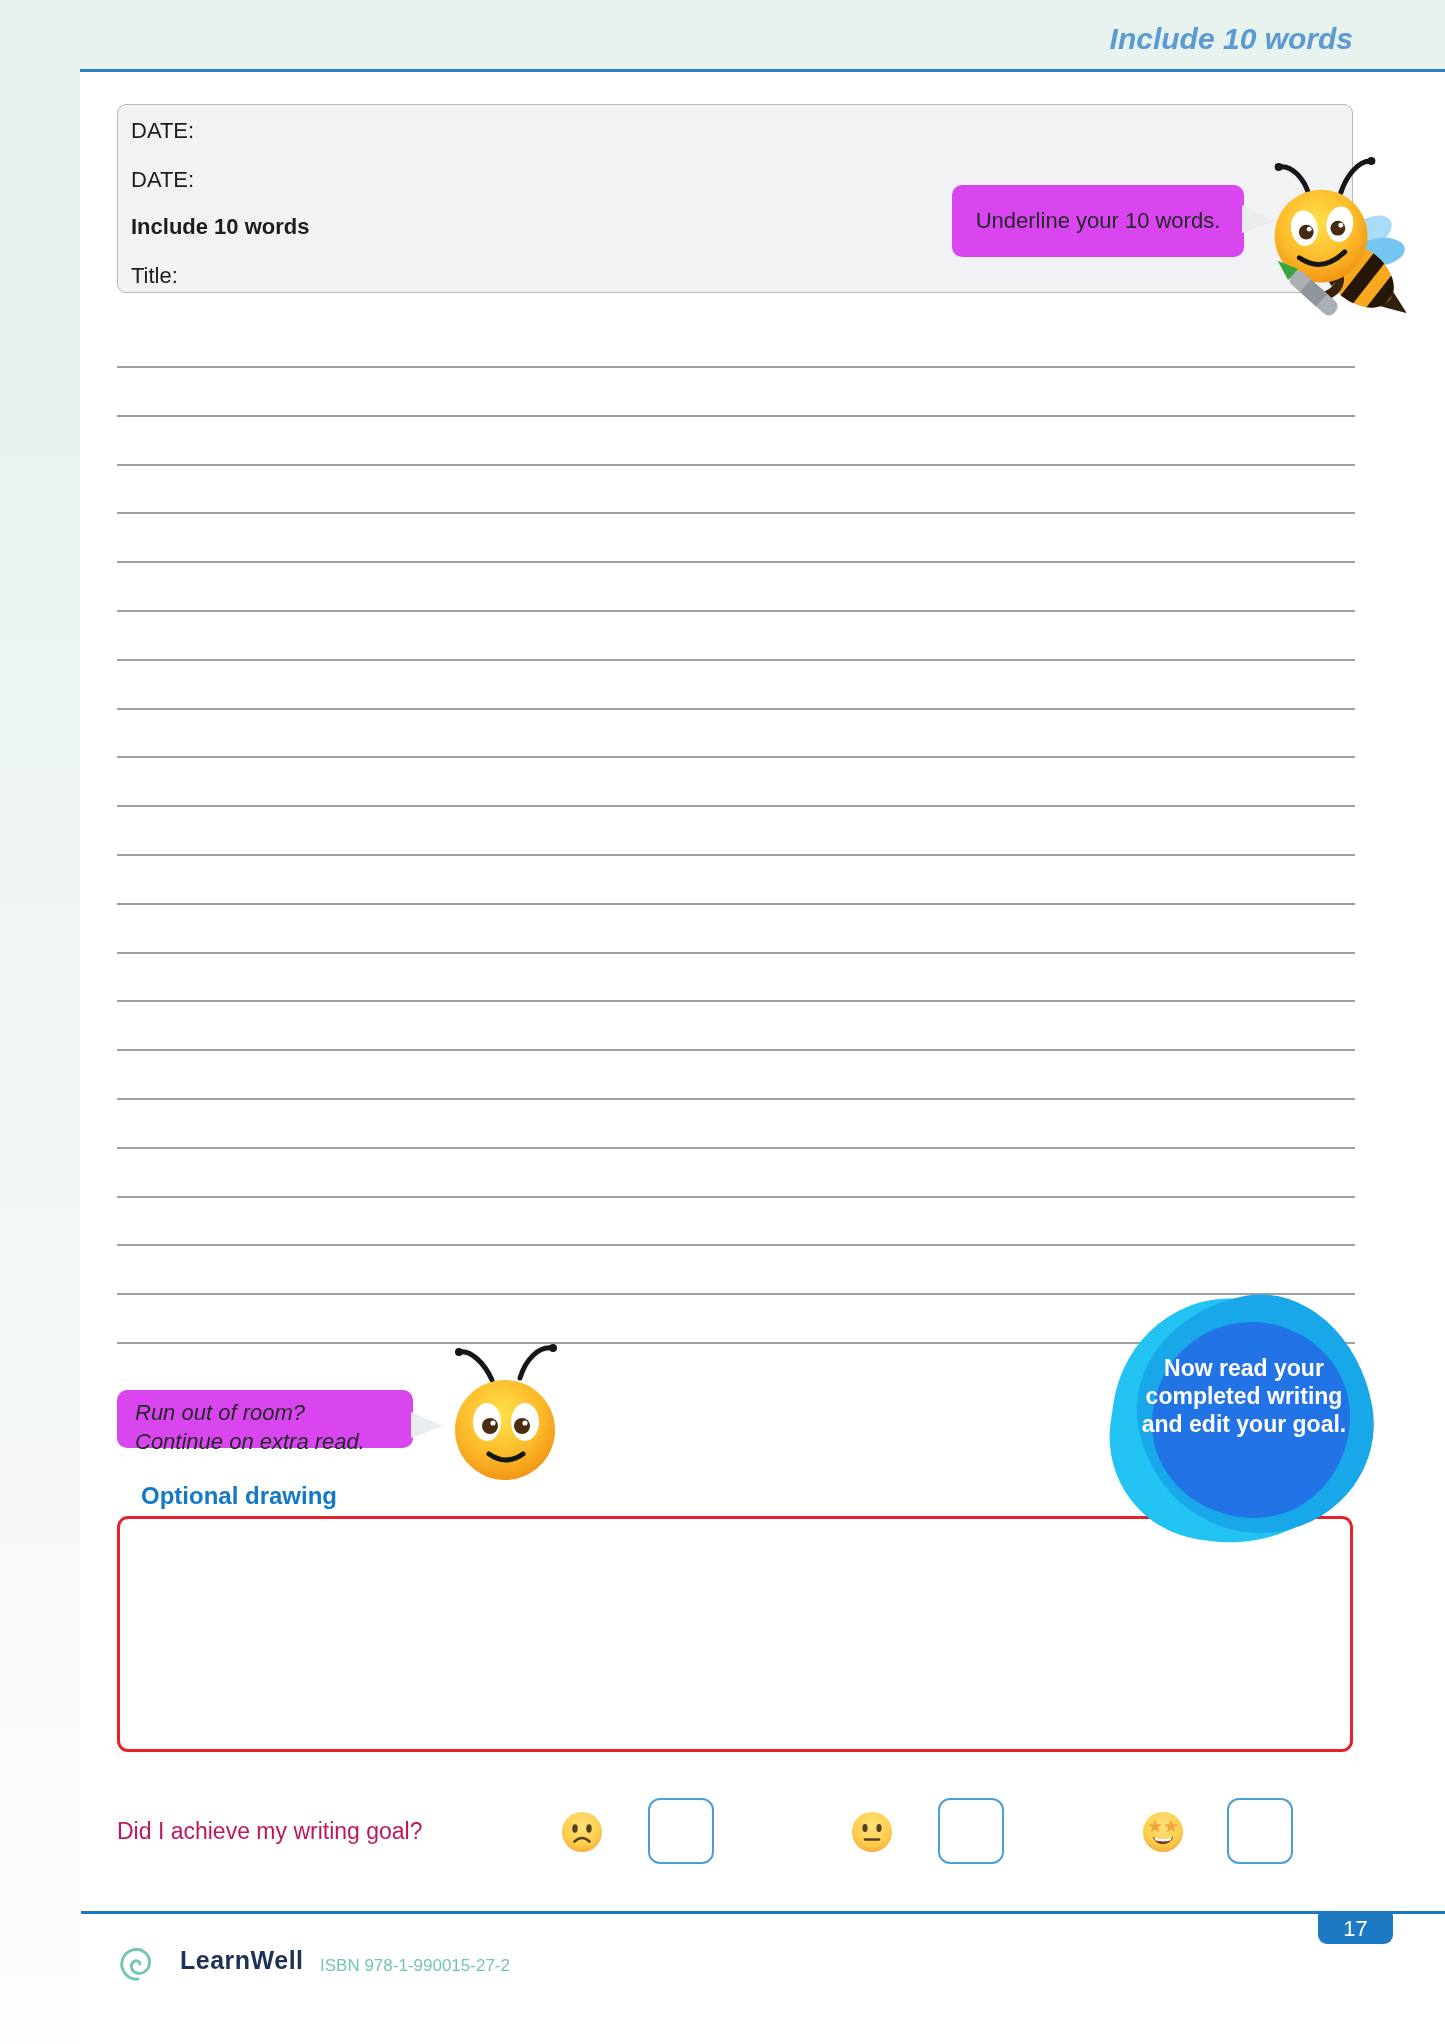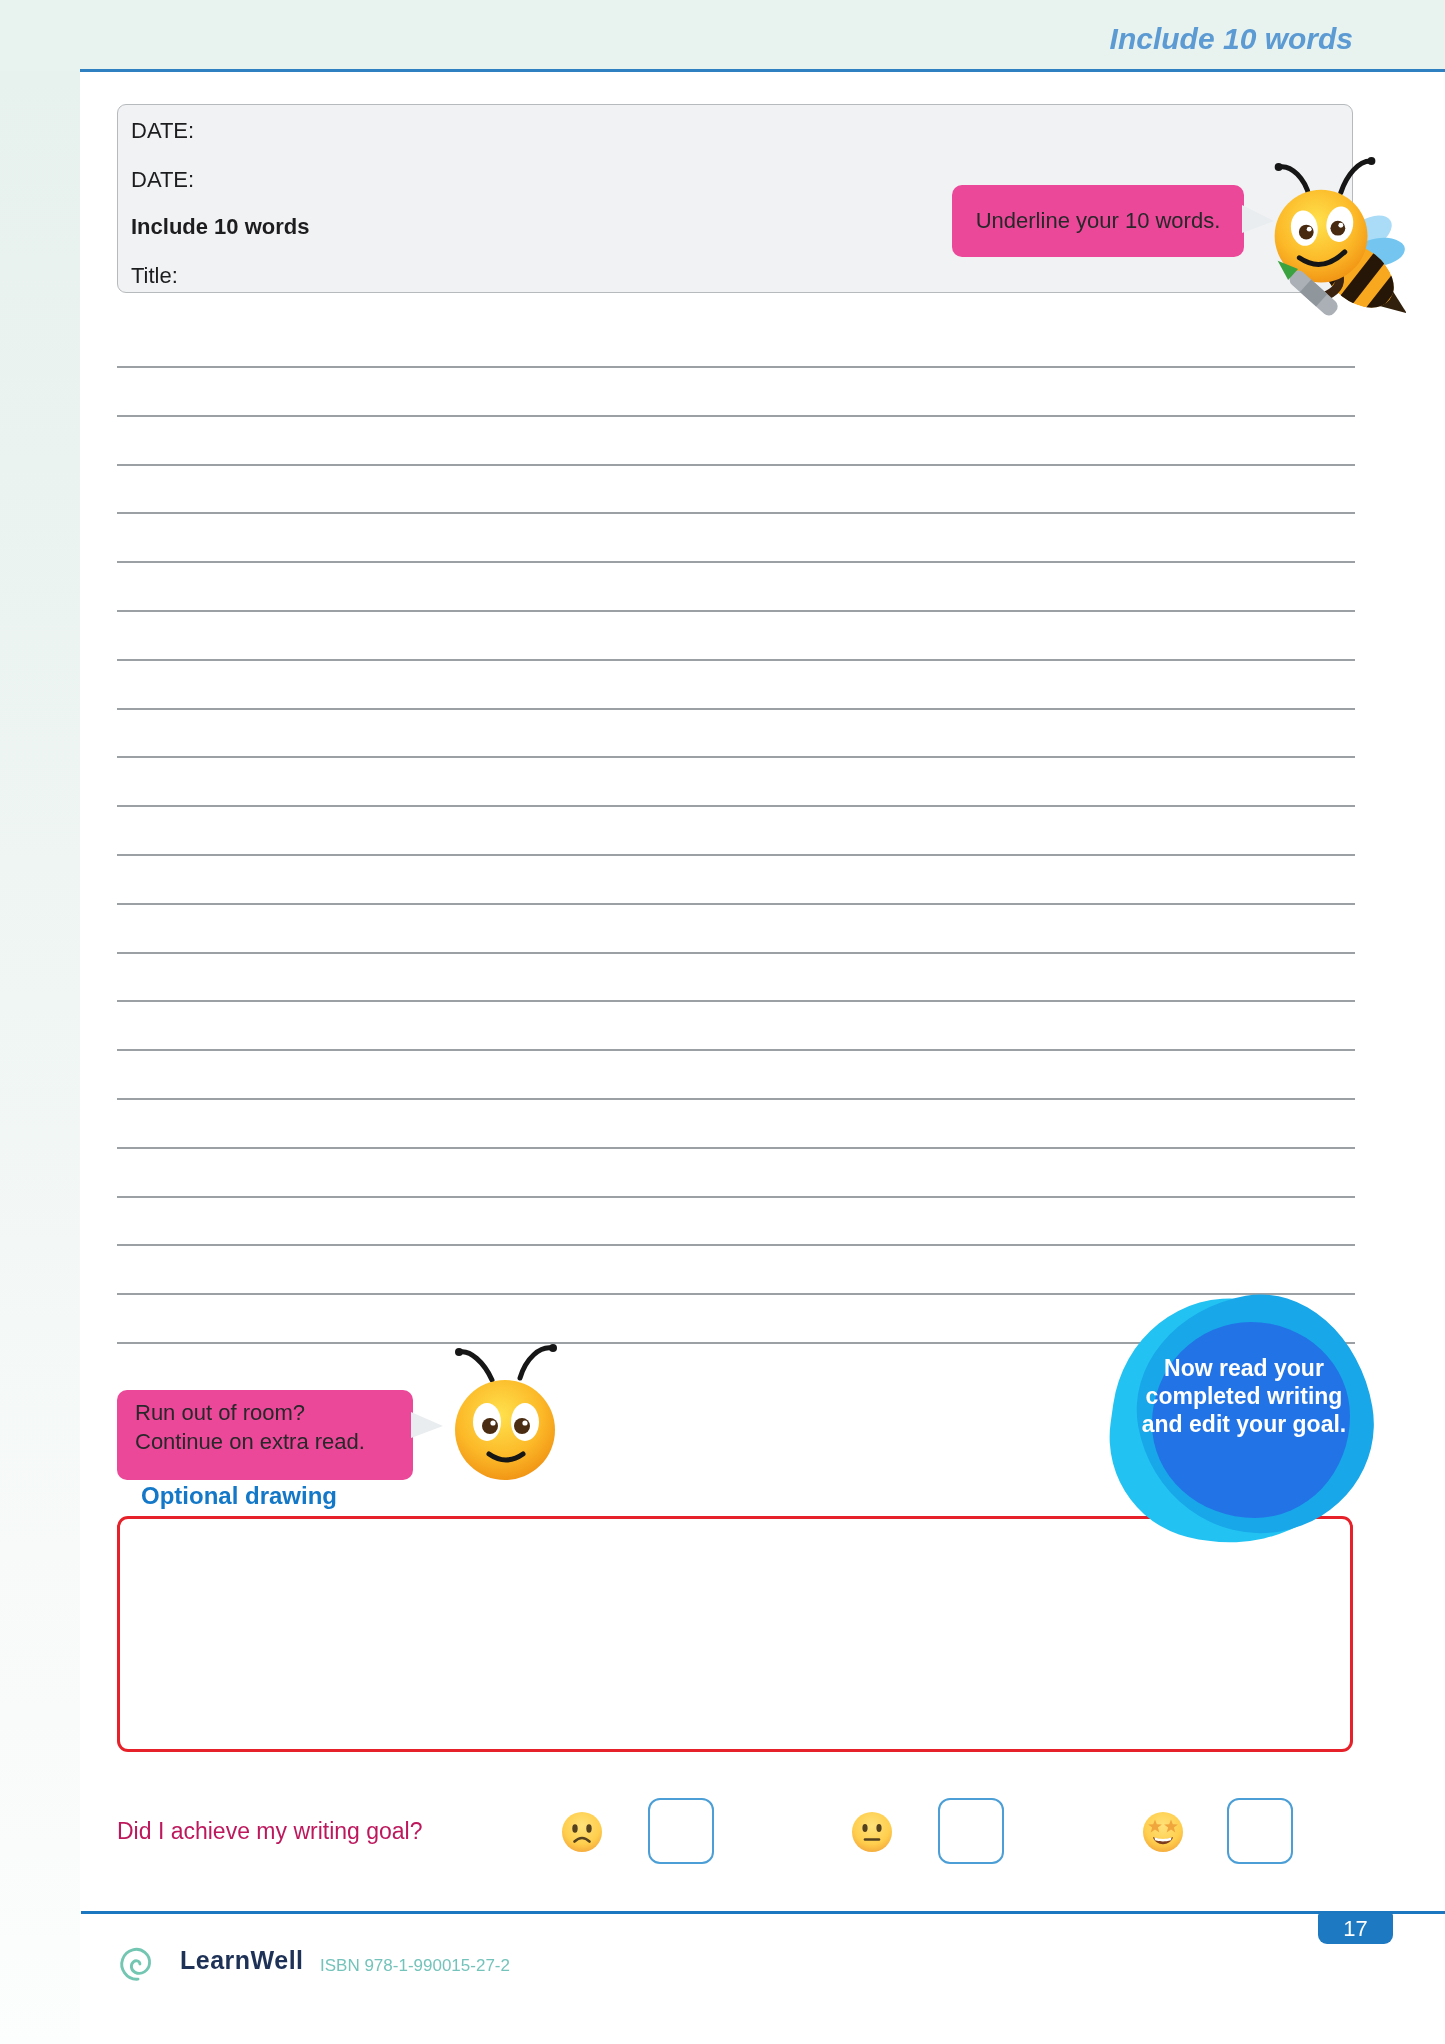--- a/index.html
+++ b/index.html
@@ -19,26 +19,26 @@
   
   .name-box { position:absolute; left:117px; top:104px; width:1236px; height:189px;
               background:#f0f2f4; border:1px solid #b6babd; border-radius:9px; z-index:1; }
   .name-box .row { position:absolute; left:13px; font-size:22px; color:#1d1d1f; }
   .row-name  { top:13px; }
   .row-date  { top:62px; }
   .row-task  { top:109px; font-weight:bold; font-size:23px; }
   .row-title { top:158px; }
 
   
-  .bubble { position:absolute; background:#ec4899; border-radius:10px; color:#26282a; z-index:4; }
+  .bubble { position:absolute; background:#d946ef; border-radius:10px; color:#26282a; z-index:4; }
   .bubble-underline { left:952px; top:185px; width:292px; height:72px;
                       display:flex; align-items:center; justify-content:center; font-size:22px; }
   .bubble-underline::after { content:""; position:absolute; right:-30px; top:20px; width:0; height:0;
       border-top:16px solid transparent; border-bottom:12px solid transparent; border-left:32px solid #e9edf0; }
-  .bubble-runout { left:117px; top:1390px; width:296px; height:90px; padding:8px 0 0 18px; font-size:22px; line-height:29px; }
+  .bubble-runout { left:117px; top:1390px; width:296px; height:58px; padding:8px 0 0 18px; font-size:22px; line-height:29px;font-style:italic; }
   .bubble-runout::after { content:""; position:absolute; right:-30px; top:22px; width:0; height:0;
       border-top:14px solid transparent; border-bottom:12px solid transparent; border-left:32px solid #e9edf0; }
 
   .bee-top { position:absolute; left:1248px; top:148px; width:158px; height:185px; z-index:5; }
   .bee-bottom { position:absolute; left:446px; top:1336px; width:122px; height:150px; z-index:5; }
 
   
   .wline { position:absolute; left:117px; width:1238px; height:0; border-bottom:2px solid #9aa0a3; z-index:1; }
 
   

